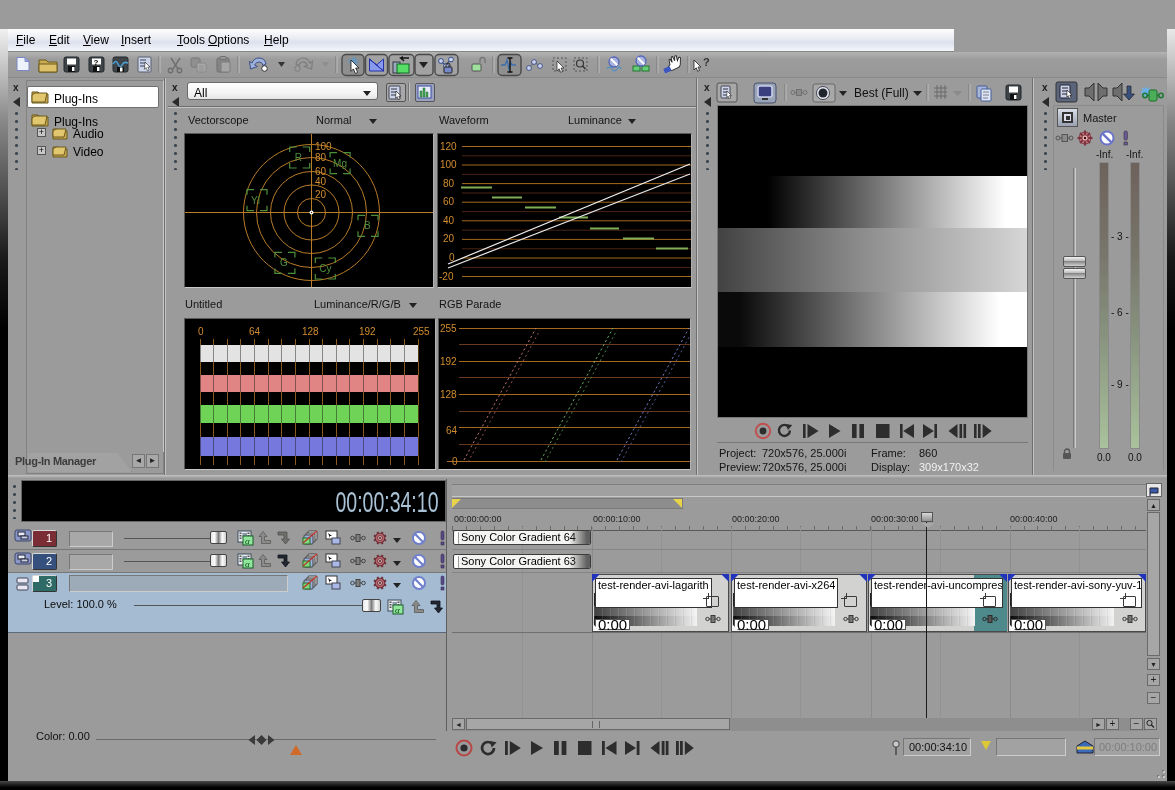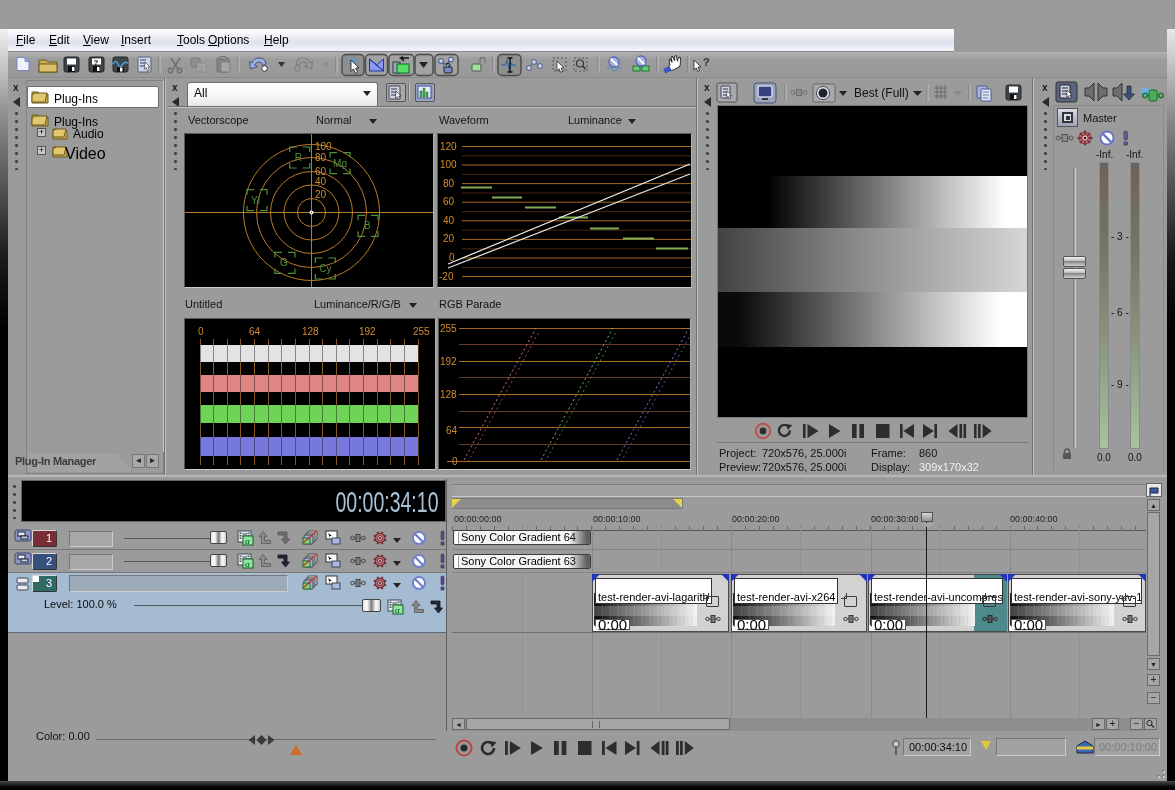--- a/index.html
+++ b/index.html
@@ -55,21 +55,21 @@
  border-top:1px solid #d8d8d8;border-left:1px solid #d8d8d8;border-right:1px solid #333;border-bottom:1px solid #333;
  text-align:right;padding-right:4px;line-height:15px}
 .recess{position:absolute;background:#a8a8a8;border:1px solid #777;border-bottom-color:#ccc;border-right-color:#ccc}
 .sliderline{position:absolute;height:1px;background:#555}
 .sliderhandle{position:absolute;width:17px;height:13px;border:1px solid #444;border-radius:2px;
  background:linear-gradient(to right,#e8e8e8 0,#fdfdfd 25%,#7d7d7d 50%,#fdfdfd 75%,#d0d0d0 100%)}
 .sonyclip{position:absolute;width:138px;height:15px;background:#f4f4f2;border:1px solid #3c3c3c;border-radius:2px;font-size:11px;line-height:13px;color:#000;overflow:hidden}
 .sonyclip .fade{position:absolute;right:0;top:0;width:21px;height:15px;background:linear-gradient(to right,rgba(110,110,110,0),#606060 85%)}
 .sonyclip .tab{position:absolute;left:1px;top:1px;width:4px;height:12px;background:#fff;border-right:1px solid #999;border-radius:1px}
 .tclip{position:absolute;top:574px;height:58px;background:#d2d2d0;border:1px solid #4a4a4a}
-.tclip .name{position:absolute;left:2px;top:3px;height:15px;max-width:calc(100% - 5px);background:#fff;border:1px solid #333;font-size:11px;color:#000;padding:12px 2px;white-space:nowrap;overflow:hidden}
+.tclip .name{position:absolute;left:2px;top:3px;height:30px;max-width:calc(100% - 5px);background:#fff;border:1px solid #333;font-size:11px;color:#000;padding:0 2px;white-space:nowrap;overflow:hidden}
 .tclip .thumb{position:absolute;left:1px;top:18px;height:33px;background:linear-gradient(to bottom,rgba(255,255,255,0) 0 40%,rgba(255,255,255,.22) 40% 70%,rgba(255,255,255,0) 70%),repeating-linear-gradient(to right,rgba(255,255,255,.10) 0 1px,rgba(0,0,0,.06) 1px 2px,rgba(0,0,0,0) 2px 8px),linear-gradient(to right,#0a0a0a,#f2f2f2)}
 .tclip .tri{position:absolute;left:-1px;top:-1px;width:0;height:0;border-top:8px solid #2233bb;border-right:8px solid transparent}
 .tclip .tri2{position:absolute;right:-1px;top:-1px;width:0;height:0;border-top:8px solid #2233bb;border-left:8px solid transparent}
 .tclip .zero{position:absolute;left:2px;top:44px;background:#fff;border:1px solid #555;font-size:15px;line-height:9px;color:#000;padding:0 2px}
 .tclip .notch{position:absolute;left:0;bottom:0;width:0;height:0;border-bottom:7px solid #f8f8f8;border-right:7px solid transparent}
 .cropico{position:absolute;width:13px;height:11px;border:1.5px solid #3a3a3a;border-radius:1px}
 .cropico:before{content:"";position:absolute;left:-4px;top:-4px;width:5px;height:5px;border-right:1.5px solid #3a3a3a;border-bottom:1.5px solid #3a3a3a}
 .hicon{position:absolute}
 .ruler-lbl{position:absolute;top:0;font-size:9px;color:#1e1e1e;white-space:nowrap}
 .scrbtn{position:absolute;width:13px;height:12px;background:#a6a6a6;border:1px solid #6a6a6a;font-size:7px;color:#222;text-align:center;line-height:11px}
@@ -279,32 +279,32 @@
     <svg class="abs" width="18" height="14" style="left:51px;top:48px">
         <path d="M1 3 h5 l2 2 h7 v8 h-14 z" fill="#c9a84c" stroke="#6b5a1e"></path>
         <path d="M1 5 l3 -2 h10 l-2 8 h-11 z" fill="#e2c76e" stroke="#6b5a1e"></path>
       </svg>
     <div class="treetxt" style="left:72px;top:49px;font-size:12px">Audio</div>
     <div class="plusbox" style="left:36px;top:68px">+</div>
     <svg class="abs" width="18" height="14" style="left:51px;top:66px">
         <path d="M1 3 h5 l2 2 h7 v8 h-14 z" fill="#c9a84c" stroke="#6b5a1e"></path>
         <path d="M1 5 l3 -2 h10 l-2 8 h-11 z" fill="#e2c76e" stroke="#6b5a1e"></path>
       </svg>
-    <div class="treetxt" style="left:64px;top:67px;font-size:16px">Video</div>
+    <div class="treetxt" style="left:72px;top:67px;font-size:12px">Video</div>
 
     <div class="abs" style="left:25px;top:374px;width:138px;height:22px;border:1px solid #828282;border-top:none;background:#9b9b9b"></div>
     <div class="abs" style="left:27px;top:375px;width:104px;height:19px;background:#a2a2a2;clip-path:polygon(0 0,86% 0,100% 100%,0 100%);border-right:1px solid #777"></div>
     <div class="abs" style="left:14px;top:377px;font-size:11px;font-weight:bold;color:#3c3c3c;letter-spacing:-.3px">Plug-In Manager</div>
     <div class="abs" style="left:131px;top:376px;width:13px;height:14px;background:#a8a8a8;border:1px solid #777;font-size:8px;text-align:center;line-height:12px;color:#222">◄</div>
     <div class="abs" style="left:145px;top:376px;width:13px;height:14px;background:#a8a8a8;border:1px solid #777;font-size:8px;text-align:center;line-height:12px;color:#222">►</div>
 
     <div class="xbtn" style="left:171px;top:5px">x</div>
     <div class="arrl" style="left:171px;top:19px"></div>
     <div class="grip" style="left:173px;top:34px;height:58px"></div>
-    <div class="combo" style="left:186px;top:4px;width:191px;height:26px">
+    <div class="combo" style="left:186px;top:4px;width:191px;height:18px">
         <span style="position:absolute;left:6px;top:3px;font-size:12px;color:#000">All</span>
         <span class="ca"></span>
       </div>
     <div class="tbtn" style="left:385px;top:5px"><svg width="18" height="17">
           <rect x="2" y="2" width="11" height="13" rx="1" fill="#cdd4e8" stroke="#445"></rect>
           <path d="M4 5 h6 M4 8 h6 M4 11 h5" stroke="#334" stroke-width="1.1"></path>
           <path d="M9 7 l5 5 -2.2 0 1.3 3 -1.5 .7 -1.4 -3 -1.6 1.6 z" fill="#fff" stroke="#111" stroke-width=".6"></path>
         </svg></div>
     <div class="abs" style="left:407px;top:5px;width:1px;height:18px;background:#757575;box-shadow:1px 0 0 #c2c2c2"></div>
       <div class="tbtn" style="left:414px;top:5px;background:#9aa2c0"><svg width="18" height="17">

